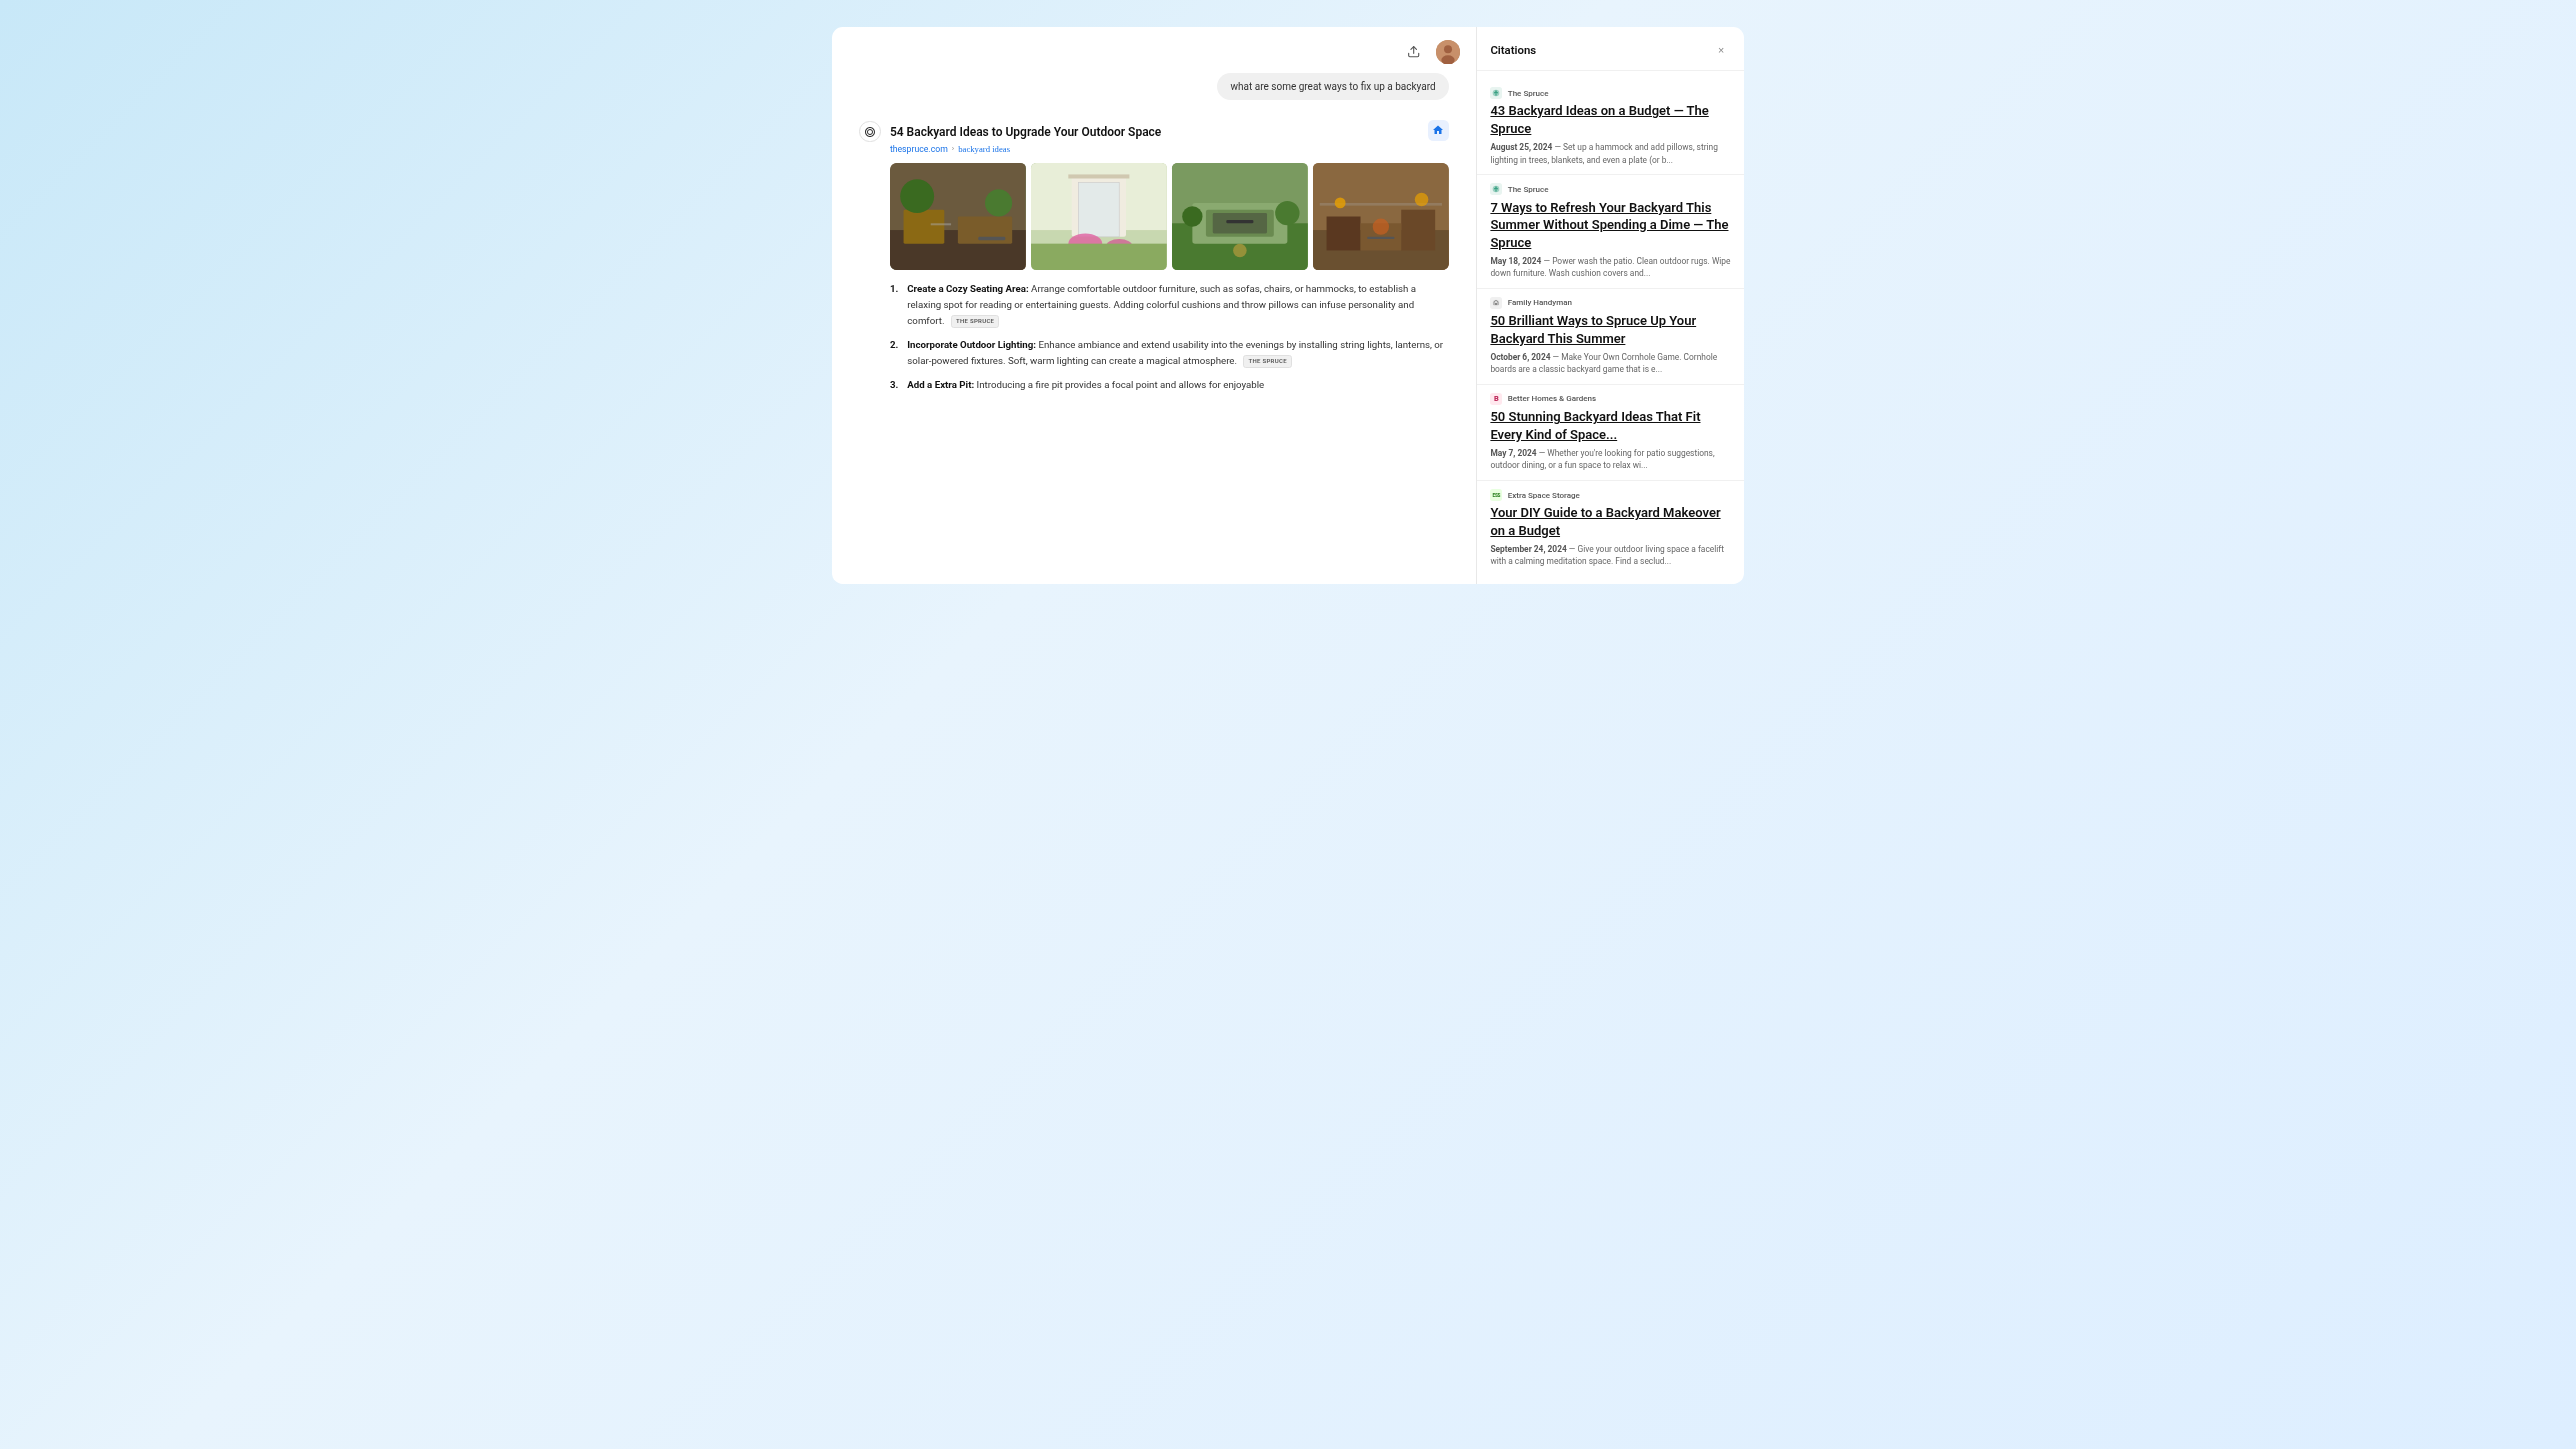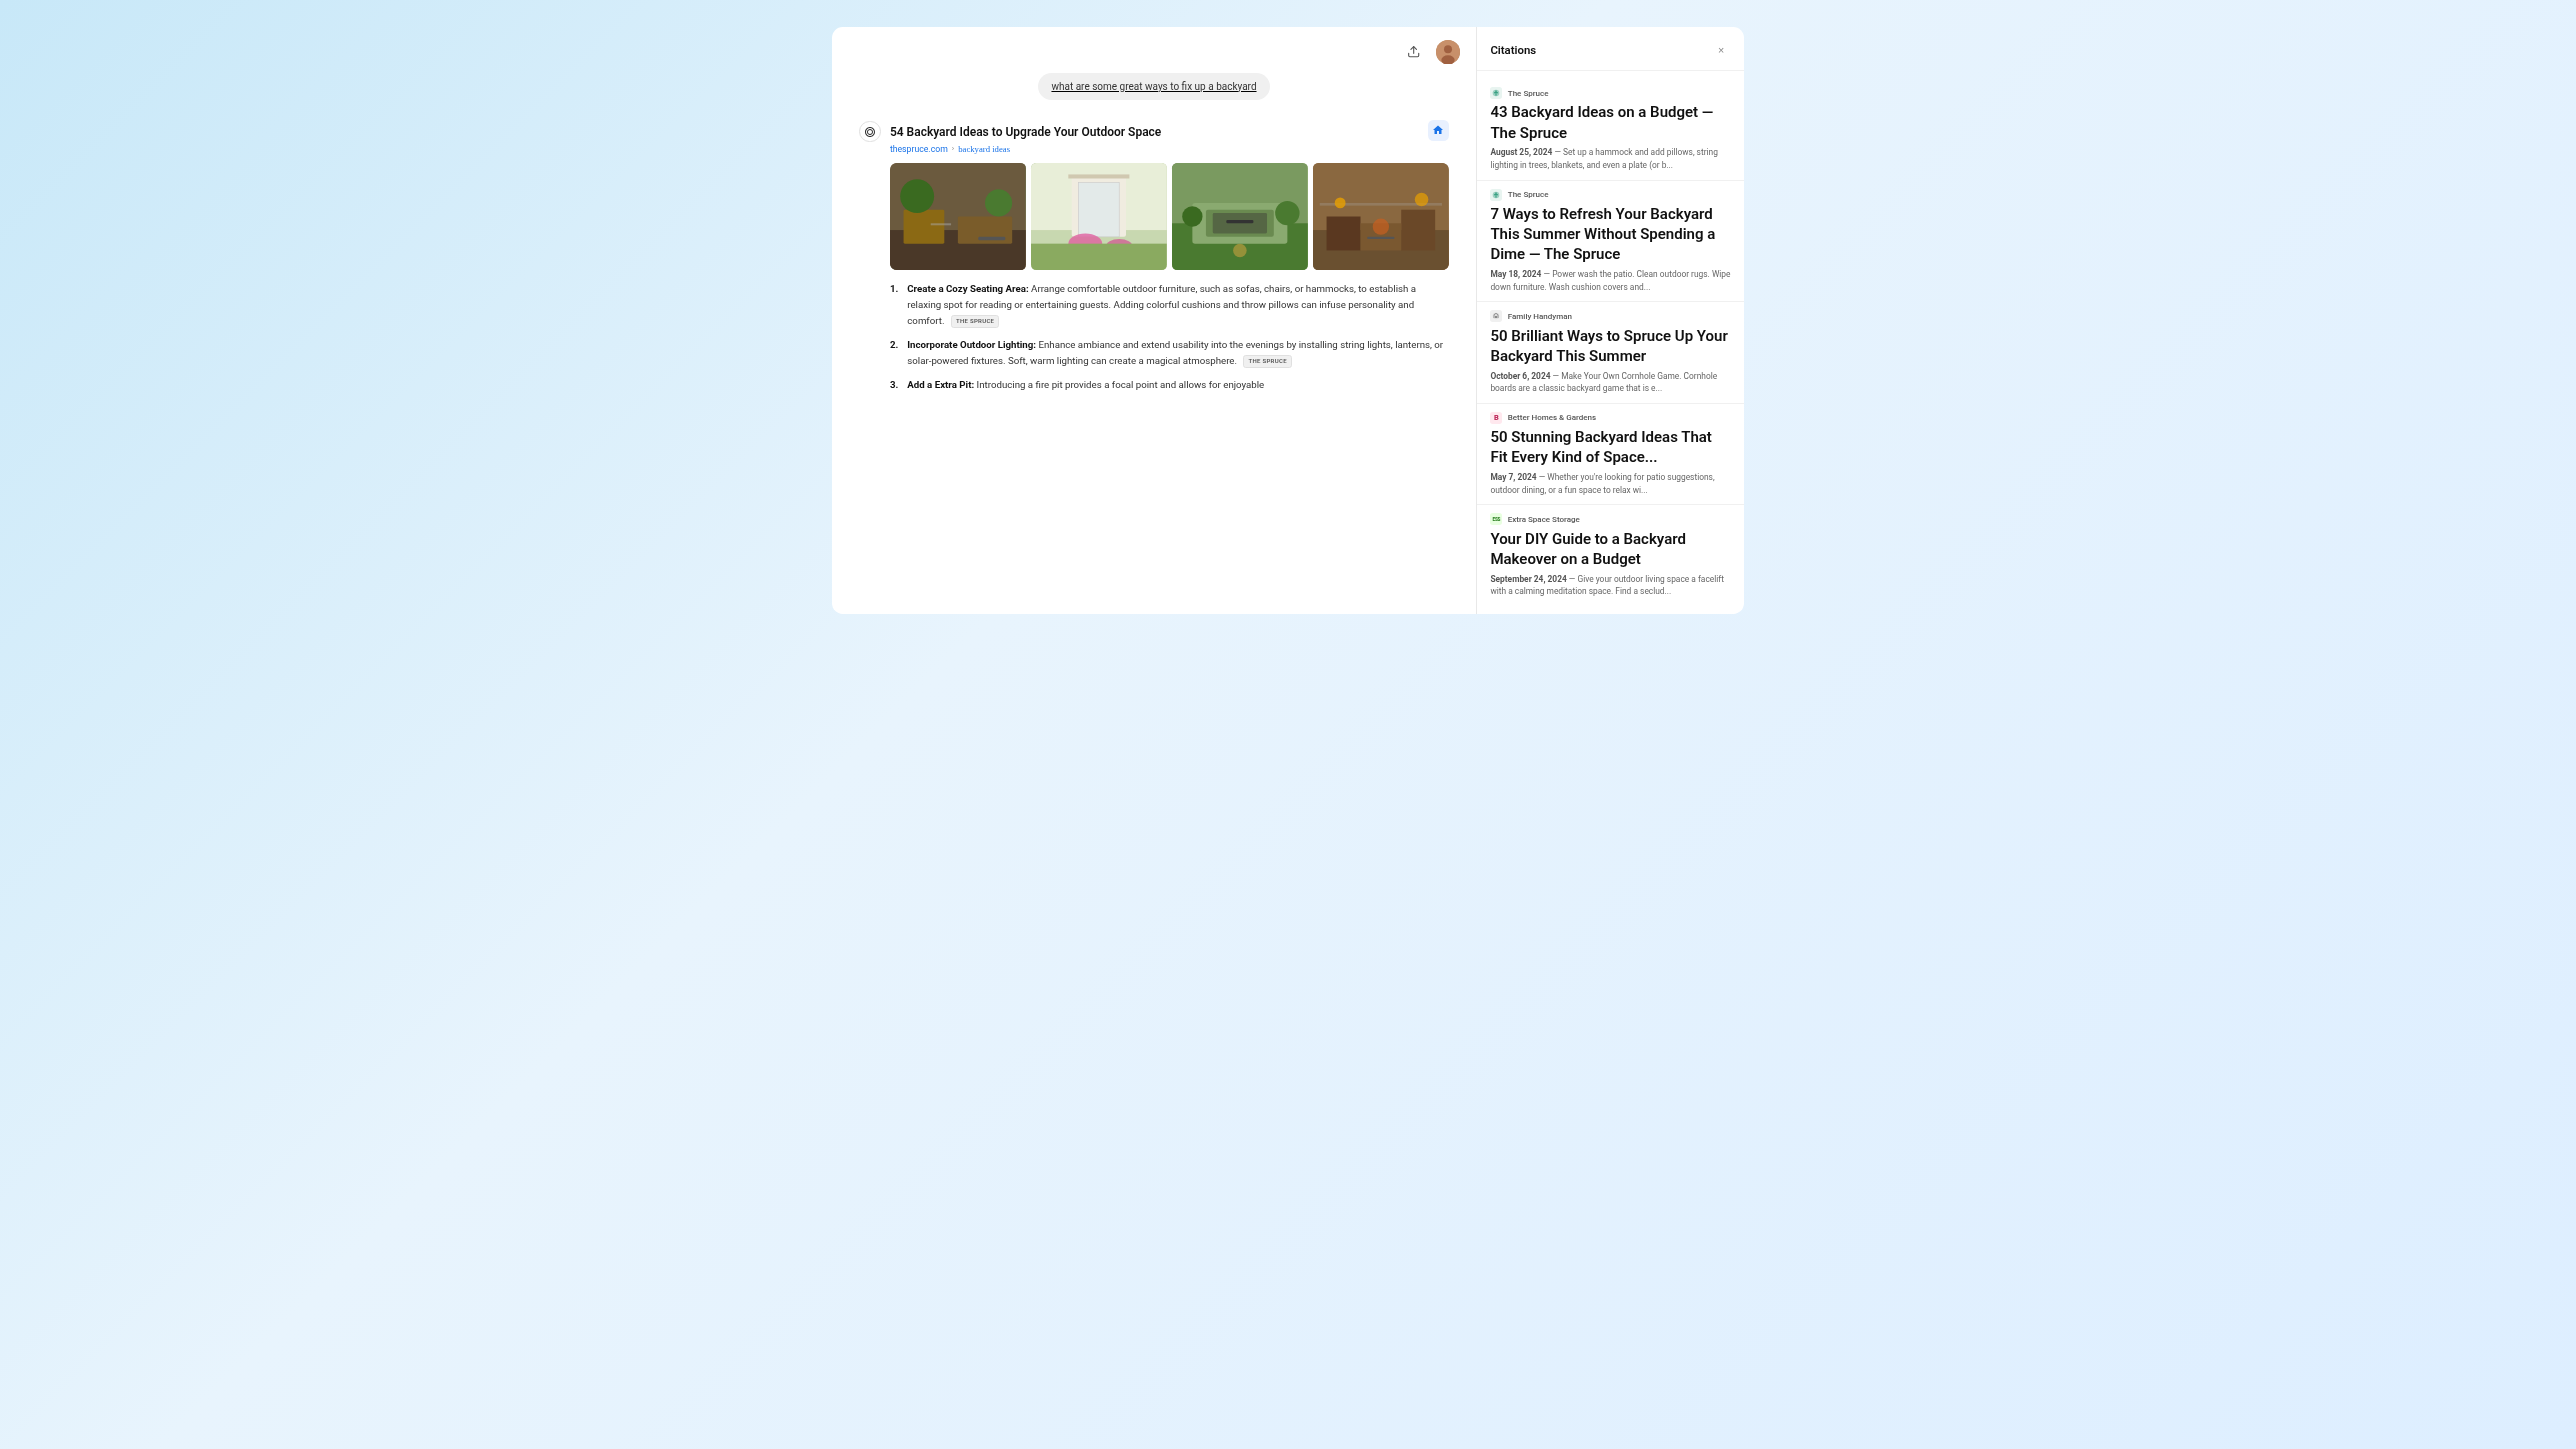--- a/index.html
+++ b/index.html
@@ -61,23 +61,22 @@
     }
     .chat-messages {
       padding: 0 27px 13.4px;
       display: flex;
       flex-direction: column;
       gap: 13.4px;
     }
     
     .user-message-wrapper {
       display: flex;
-      justify-content: center;
+      justify-content: flex-end;
       margin-bottom: 6.7px;
-      text-decoration: underline;
     }
     .user-bubble {
       background: #f0f0f0;
       border-radius: 13.4px;
       padding: 8px 13.4px;
       font-size: 10px;
       color: #333;
       max-width: 335px;
     }
     
@@ -303,25 +302,26 @@
       background: #e8ffe0;
       color: #2a8020;
       font-size: 6px;
     }
     .source-name {
       font-size: 8px;
       color: #555;
       font-weight: 500;
     }
     .citation-title {
-      font-size: 15px;
+      font-size: 13px;
       font-weight: 600;
       color: #111;
       line-height: 1.35;
       margin-bottom: 3.4px;
+      text-decoration: underline;
     }
     .citation-snippet {
       font-size: 8.4px;
       color: #666;
       line-height: 1.5;
       display: -webkit-box;
       -webkit-line-clamp: 2;
       -webkit-box-orient: vertical;
       overflow: hidden;
     }

